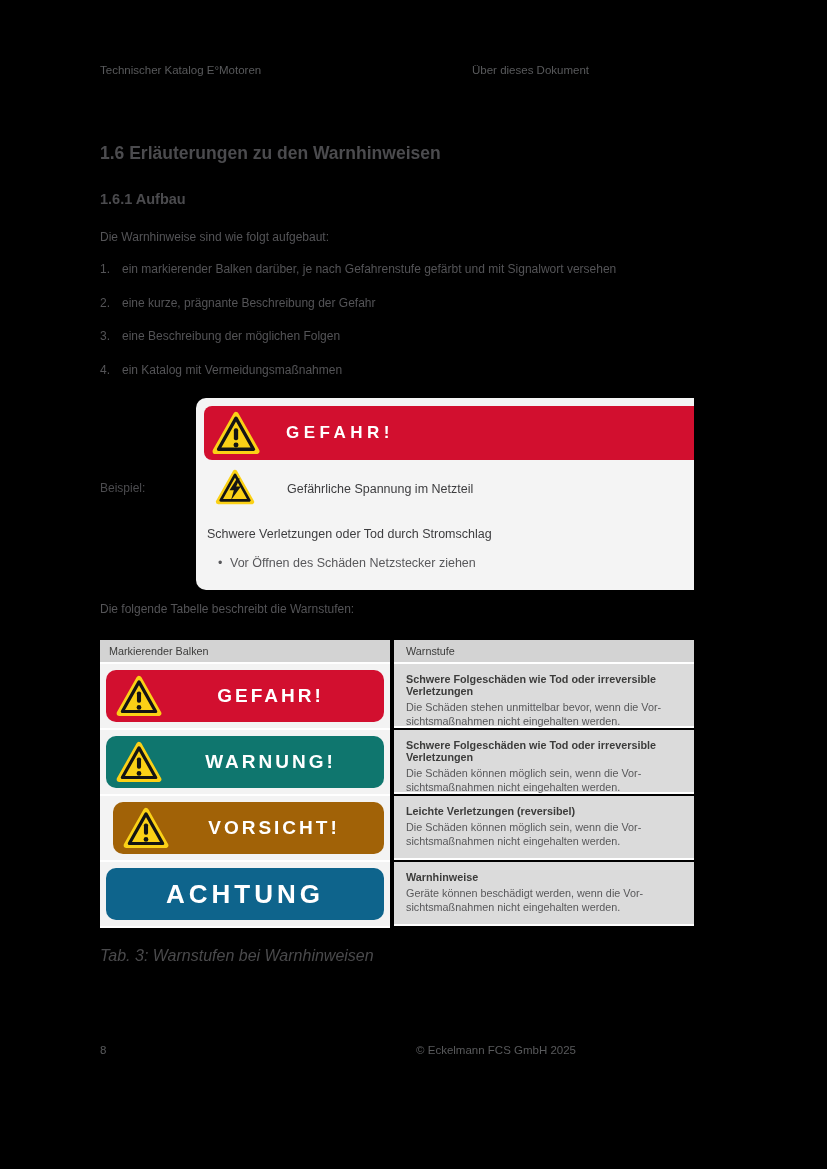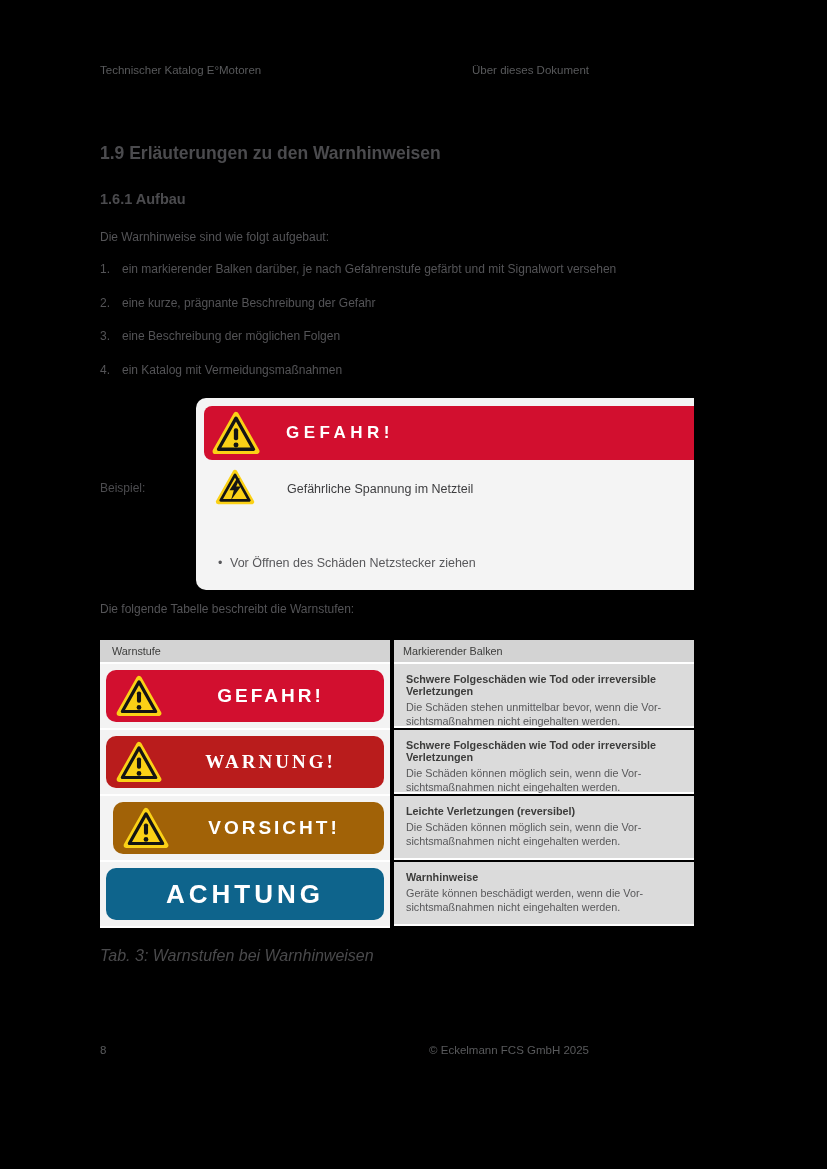--- a/index.html
+++ b/index.html
@@ -12,21 +12,21 @@
     overflow:hidden;
     border-radius:27px;
   }
   .abs{position:absolute;}
 
   
   .running{font-size:11.5px;color:#595a5c;}
   .hdr-left{left:100px;top:64px;}
   .hdr-right{right:105px;top:64px;}
   .ftr-page{left:100px;top:1044px;}
-  .ftr-copy{right:105px;top:1044px;}
+  .ftr-copy{right:118px;top:1044px;}
 
   
   .h1{left:100px;top:143px;font-size:17.5px;color:#4b4b4e;font-weight:bold;}
   .h2{left:100px;top:191px;font-size:14.5px;color:#4b4b4e;font-weight:bold;}
   .body-text{font-size:12px;color:#545457;}
   .intro{left:100px;top:230px;}
   .li-num{left:100px;}
   .li-text{left:122px;}
 
   
@@ -80,21 +80,21 @@
   .caption{left:100px;top:947px;font-size:16px;font-style:italic;color:#4a4a4c;}
 </style>
 </head>
 <body>
 
 <div class="page">
 
   <div class="abs running hdr-left">Technischer Katalog E°Motoren</div>
   <div class="abs running hdr-right">Über dieses Dokument</div>
 
-  <div class="abs h1">1.9 Erläuterungen zu den Warnhinweisen</div>
+  <div class="abs h1">1.6 Erläuterungen zu den Warnhinweisen</div>
   <div class="abs h2">1.6.1 Aufbau</div>
 
   <div class="abs body-text intro">Die Warnhinweise sind wie folgt aufgebaut:</div>
 
   <div class="abs body-text li-num" style="top:262px">1.</div>
   <div class="abs body-text li-text" style="top:262px">ein markierender Balken darüber, je nach Gefahrenstufe gefärbt und mit Signalwort versehen</div>
   <div class="abs body-text li-num" style="top:296px">2.</div>
   <div class="abs body-text li-text" style="top:296px">eine kurze, prägnante Beschreibung der Gefahr</div>
   <div class="abs body-text li-num" style="top:329px">3.</div>
   <div class="abs body-text li-text" style="top:329px">eine Beschreibung der möglichen Folgen</div>
@@ -112,32 +112,33 @@
         <circle cx="50" cy="71" r="5.2" fill="#141414"></circle>
       </svg>
       <span class="sig">GEFAHR!</span>
     </div>
     <svg class="ex-hazard-icon" viewBox="0 0 100 92">
       <path d="M50 8 L93 84 L7 84 Z" fill="#fbd116" stroke="#fbd116" stroke-width="12" stroke-linejoin="round"></path>
       <path d="M50 15 L86.5 80 L13.5 80 Z" fill="#fbd116" stroke="#141414" stroke-width="7" stroke-linejoin="round"></path>
       <path d="M55 24 L36 54 L47 54 L40 79 L65 45 L53 45 L62 24 Z" fill="#141414"></path>
     </svg>
     <div class="ex-hazard-text">Gefährliche Spannung im Netzteil</div>
+    <div class="ex-consequence">Schwere Verletzungen oder Tod durch Stromschlag</div>
     <div class="ex-bullet">
       <span class="dot">•</span>
       <span>Vor Öffnen des Schäden Netzstecker ziehen</span>
     </div>
   </div>
 
   <div class="abs body-text table-intro">Die folgende Tabelle beschreibt die Warnstufen:</div>
 
   <div class="abs warn-table">
     <div class="t-row t-head">
+      <div class="t-cell c-left">Markierender Balken</div>
       <div class="t-cell c-right">Warnstufe</div>
-      <div class="t-cell c-left">Markierender Balken</div>
     </div>
 
     <div class="t-row t-body">
       <div class="t-cell c-left">
         <div class="banner" style="background-color: rgb(210, 15, 47);">
           <svg class="tri" viewBox="0 0 100 92">
             <path d="M50 8 L93 84 L7 84 Z" fill="#fbd116" stroke="#fbd116" stroke-width="12" stroke-linejoin="round"></path>
             <path d="M50 15 L86.5 80 L13.5 80 Z" fill="#fbd116" stroke="#141414" stroke-width="7" stroke-linejoin="round"></path>
             <rect x="45.5" y="36" width="9" height="25" rx="4" fill="#141414"></rect>
             <circle cx="50" cy="71" r="5.2" fill="#141414"></circle>
@@ -147,21 +148,21 @@
       </div>
       <div class="t-cell c-right">
         <div class="cell-title">Schwere Folgeschäden wie Tod oder irreversible Verletzungen</div>
         <div class="cell-body">Die Schäden stehen unmittelbar bevor, wenn die Vor-
 sichtsmaßnahmen nicht eingehalten werden.</div>
       </div>
     </div>
 
     <div class="t-row t-body">
       <div class="t-cell c-left">
-        <div class="banner" style="background-color: #b91c1c; font-family: Liberation Serif, serif;">
+        <div class="banner" style="background-color: #0f766e;">
           <svg class="tri" viewBox="0 0 100 92">
             <path d="M50 8 L93 84 L7 84 Z" fill="#fbd116" stroke="#fbd116" stroke-width="12" stroke-linejoin="round"></path>
             <path d="M50 15 L86.5 80 L13.5 80 Z" fill="#fbd116" stroke="#141414" stroke-width="7" stroke-linejoin="round"></path>
             <rect x="45.5" y="36" width="9" height="25" rx="4" fill="#141414"></rect>
             <circle cx="50" cy="71" r="5.2" fill="#141414"></circle>
           </svg>
           <span class="sig">WARNUNG!</span>
         </div>
       </div>
       <div class="t-cell c-right">

